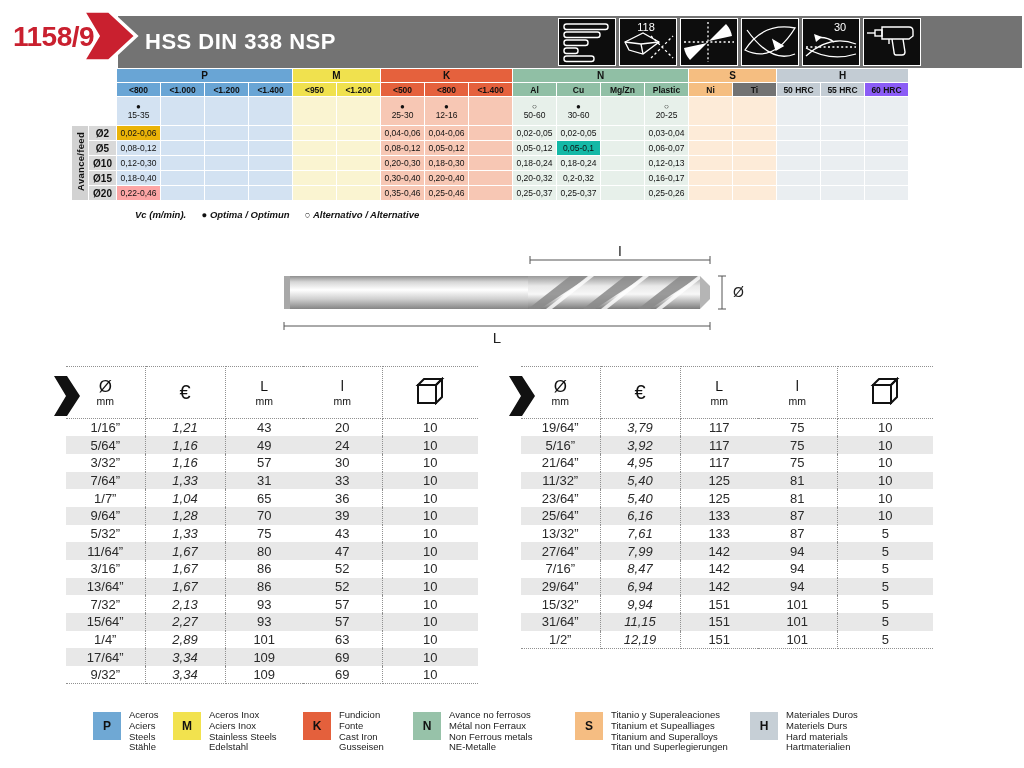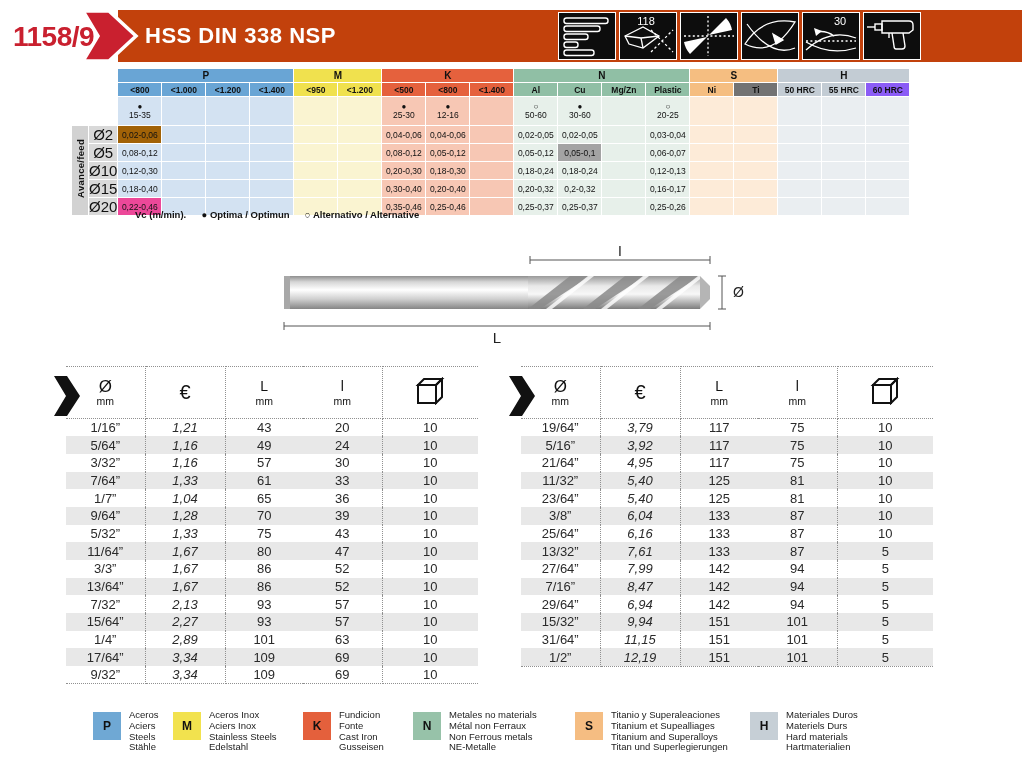--- a/index.html
+++ b/index.html
@@ -1,40 +1,40 @@
 <!DOCTYPE html>
 <html><head>
 <meta charset="utf-8">
 <style>
   * { box-sizing: border-box; margin: 0; padding: 0; }
   html,body { width:1024px; height:768px; background:#fff; font-family:"Liberation Sans",sans-serif; overflow:hidden; }
   .page { position:relative; width:1024px; height:768px; background:#fff; }
 
   
   .catalog-num { position:absolute; left:13px; top:21px; font-size:28px; font-weight:bold; color:#c9202f; letter-spacing:-0.5px; }
-  .titlebar { position:absolute; left:118px; top:10px; width:904px; height:52px; background:#c2410c; }
+  .titlebar { position:absolute; left:118px; top:16px; width:904px; height:52px; background:#737373; }
   .red-chevron { position:absolute; left:80px; top:8px; }
   .main-title { position:absolute; left:27px; top:13px; color:#fff; font-size:22px; font-weight:bold; letter-spacing:0.5px; }
   .icon-strip { position:absolute; left:440px; top:2px; display:flex; gap:3px; }
   .icon-box { width:58px; height:48px; background:#0d0d0d; border:1px solid #fff; display:flex; align-items:center; justify-content:center; }
 
   
   .cutting-table-wrap { position:absolute; left:71px; top:68px; }
   table.cutting { border-collapse:separate; border-spacing:1px; }
   table.cutting td, table.cutting th { padding:0; text-align:center; vertical-align:middle; }
   .grp-hd { height:13px; font-size:10px; font-weight:bold; color:#111; }
   .sub-hd { height:13px; font-size:8.5px; font-weight:bold; color:#111; width:43px; min-width:43px; }
   .vc-cell { height:28px; font-size:8.5px; color:#111; line-height:1.15; }
   .vc-cell .sym { font-size:8px; }
   .data-cell { height:14px; font-size:8.5px; color:#111; }
-  .dia-hd { width:27px; min-width:27px; background:#d9d9d9; font-size:15px; font-weight:normal; color:#111; }
+  .dia-hd { width:27px; min-width:27px; background:#d9d9d9; font-size:10px; font-weight:bold; color:#111; }
   .avance-hd { width:16px; min-width:16px; background:#d2d2d2; }
   .avance-hd span { writing-mode:vertical-rl; transform:rotate(180deg); font-size:9.5px; font-weight:bold; color:#111; letter-spacing:0.3px; }
   .blank-cell { background:#fff; }
-  .footnote { position:absolute; left:135px; top:209px; font-size:9.5px; font-weight:bold; color:#111; }
+  .footnote { position:absolute; left:135px; top:209px; font-size:9.5px; font-weight:bold; color:#111;font-style:italic; }
   .footnote .sp { display:inline-block; width:10px; }
 
   
   .diagram { position:absolute; left:278px; top:246px; }
 
   
   .price-table { position:absolute; width:412px; }
   .price-table.left  { left:66px;  top:366px; }
   .price-table.right { left:521px; top:366px; }
   .pt-chevron { position:absolute; left:-12px; top:10px; }
@@ -208,21 +208,21 @@
             </td>
             <td class="vc-cell" style="background:#fdebd8"></td>
             <td class="vc-cell" style="background:#fdebd8"></td>
             <td class="vc-cell" style="background:#eaeef1"></td>
             <td class="vc-cell" style="background:#eaeef1"></td>
             <td class="vc-cell" style="background:#eaeef1"></td>
           </tr>
           <tr>
             <td class="avance-hd" rowspan="5"><span>Avance/feed</span></td>
             <td class="dia-hd">Ø2</td>
-            <td class="data-cell" style="background:#a16207">0,02-0,06</td>
+            <td class="data-cell" style="background:#eab308">0,02-0,06</td>
             <td class="data-cell" style="background:#d3e2f2"></td>
             <td class="data-cell" style="background:#d3e2f2"></td>
             <td class="data-cell" style="background:#d3e2f2"></td>
             <td class="data-cell" style="background:#faf4d1"></td>
             <td class="data-cell" style="background:#faf4d1"></td>
             <td class="data-cell" style="background:#f7c7b4">0,04-0,06</td>
             <td class="data-cell" style="background:#f7c7b4">0,04-0,06</td>
             <td class="data-cell" style="background:#f7c7b4"></td>
             <td class="data-cell" style="background:#e7f0ea">0,02-0,05</td>
             <td class="data-cell" style="background:#e7f0ea">0,02-0,05</td>
@@ -239,21 +239,21 @@
             <td class="data-cell" style="background:#d3e2f2">0,08-0,12</td>
             <td class="data-cell" style="background:#d3e2f2"></td>
             <td class="data-cell" style="background:#d3e2f2"></td>
             <td class="data-cell" style="background:#d3e2f2"></td>
             <td class="data-cell" style="background:#faf4d1"></td>
             <td class="data-cell" style="background:#faf4d1"></td>
             <td class="data-cell" style="background:#f7c7b4">0,08-0,12</td>
             <td class="data-cell" style="background:#f7c7b4">0,05-0,12</td>
             <td class="data-cell" style="background:#f7c7b4"></td>
             <td class="data-cell" style="background:#e7f0ea">0,05-0,12</td>
-            <td class="data-cell" style="background:#a3a3a3">0,05-0,1</td>
+            <td class="data-cell" style="background:#14b8a6">0,05-0,1</td>
             <td class="data-cell" style="background:#e7f0ea"></td>
             <td class="data-cell" style="background:#e7f0ea">0,06-0,07</td>
             <td class="data-cell" style="background:#fdebd8"></td>
             <td class="data-cell" style="background:#fdebd8"></td>
             <td class="data-cell" style="background:#eaeef1"></td>
             <td class="data-cell" style="background:#eaeef1"></td>
             <td class="data-cell" style="background:#eaeef1"></td>
           </tr>
           <tr>
             <td class="dia-hd">Ø10</td>
@@ -292,21 +292,21 @@
             <td class="data-cell" style="background:#e7f0ea"></td>
             <td class="data-cell" style="background:#e7f0ea">0,16-0,17</td>
             <td class="data-cell" style="background:#fdebd8"></td>
             <td class="data-cell" style="background:#fdebd8"></td>
             <td class="data-cell" style="background:#eaeef1"></td>
             <td class="data-cell" style="background:#eaeef1"></td>
             <td class="data-cell" style="background:#eaeef1"></td>
           </tr>
           <tr>
             <td class="dia-hd">Ø20</td>
-            <td class="data-cell" style="background:#ec4899">0,22-0,46</td>
+            <td class="data-cell" style="background:#fca5a5">0,22-0,46</td>
             <td class="data-cell" style="background:#d3e2f2"></td>
             <td class="data-cell" style="background:#d3e2f2"></td>
             <td class="data-cell" style="background:#d3e2f2"></td>
             <td class="data-cell" style="background:#faf4d1"></td>
             <td class="data-cell" style="background:#faf4d1"></td>
             <td class="data-cell" style="background:#f7c7b4">0,35-0,46</td>
             <td class="data-cell" style="background:#f7c7b4">0,25-0,46</td>
             <td class="data-cell" style="background:#f7c7b4"></td>
             <td class="data-cell" style="background:#e7f0ea">0,25-0,37</td>
             <td class="data-cell" style="background:#e7f0ea">0,25-0,37</td>
@@ -443,21 +443,21 @@
           <tr>
             <td class="sep">3/32”</td>
             <td class="sep eur-col">1,16</td>
             <td>57</td>
             <td class="sep">30</td>
             <td>10</td>
           </tr>
           <tr>
             <td class="sep">7/64”</td>
             <td class="sep eur-col">1,33</td>
-            <td>61</td>
+            <td>31</td>
             <td class="sep">33</td>
             <td>10</td>
           </tr>
           <tr>
             <td class="sep">1/7”</td>
             <td class="sep eur-col">1,04</td>
             <td>65</td>
             <td class="sep">36</td>
             <td>10</td>
           </tr>
@@ -476,21 +476,21 @@
             <td>10</td>
           </tr>
           <tr>
             <td class="sep">11/64”</td>
             <td class="sep eur-col">1,67</td>
             <td>80</td>
             <td class="sep">47</td>
             <td>10</td>
           </tr>
           <tr>
-            <td class="sep">3/3”</td>
+            <td class="sep">3/16”</td>
             <td class="sep eur-col">1,67</td>
             <td>86</td>
             <td class="sep">52</td>
             <td>10</td>
           </tr>
           <tr>
             <td class="sep">13/64”</td>
             <td class="sep eur-col">1,67</td>
             <td>86</td>
             <td class="sep">52</td>
@@ -602,27 +602,20 @@
             <td>10</td>
           </tr>
           <tr>
             <td class="sep">23/64”</td>
             <td class="sep eur-col">5,40</td>
             <td>125</td>
             <td class="sep">81</td>
             <td>10</td>
           </tr>
           <tr>
-            <td class="sep">3/8”</td>
-            <td class="sep eur-col">6,04</td>
-            <td>133</td>
-            <td class="sep">87</td>
-            <td>10</td>
-          </tr>
-          <tr>
             <td class="sep">25/64”</td>
             <td class="sep eur-col">6,16</td>
             <td>133</td>
             <td class="sep">87</td>
             <td>10</td>
           </tr>
           <tr>
             <td class="sep">13/32”</td>
             <td class="sep eur-col">7,61</td>
             <td>133</td>
@@ -699,21 +692,21 @@
         <div class="legend-lines">
           <div>Fundicion</div>
           <div>Fonte</div>
           <div>Cast Iron</div>
           <div>Gusseisen</div>
         </div>
       </div>
       <div class="legend-item" style="left: 413px;">
         <div class="legend-box" style="background:#97c2a9">N</div>
         <div class="legend-lines">
-          <div>Metales no materials</div>
+          <div>Avance no ferrosos</div>
           <div>Métal non Ferraux</div>
           <div>Non Ferrous metals</div>
           <div>NE-Metalle</div>
         </div>
       </div>
       <div class="legend-item" style="left: 575px;">
         <div class="legend-box" style="background:#f5bd82">S</div>
         <div class="legend-lines">
           <div>Titanio y Superaleaciones</div>
           <div>Titanium et Supealliages</div>

